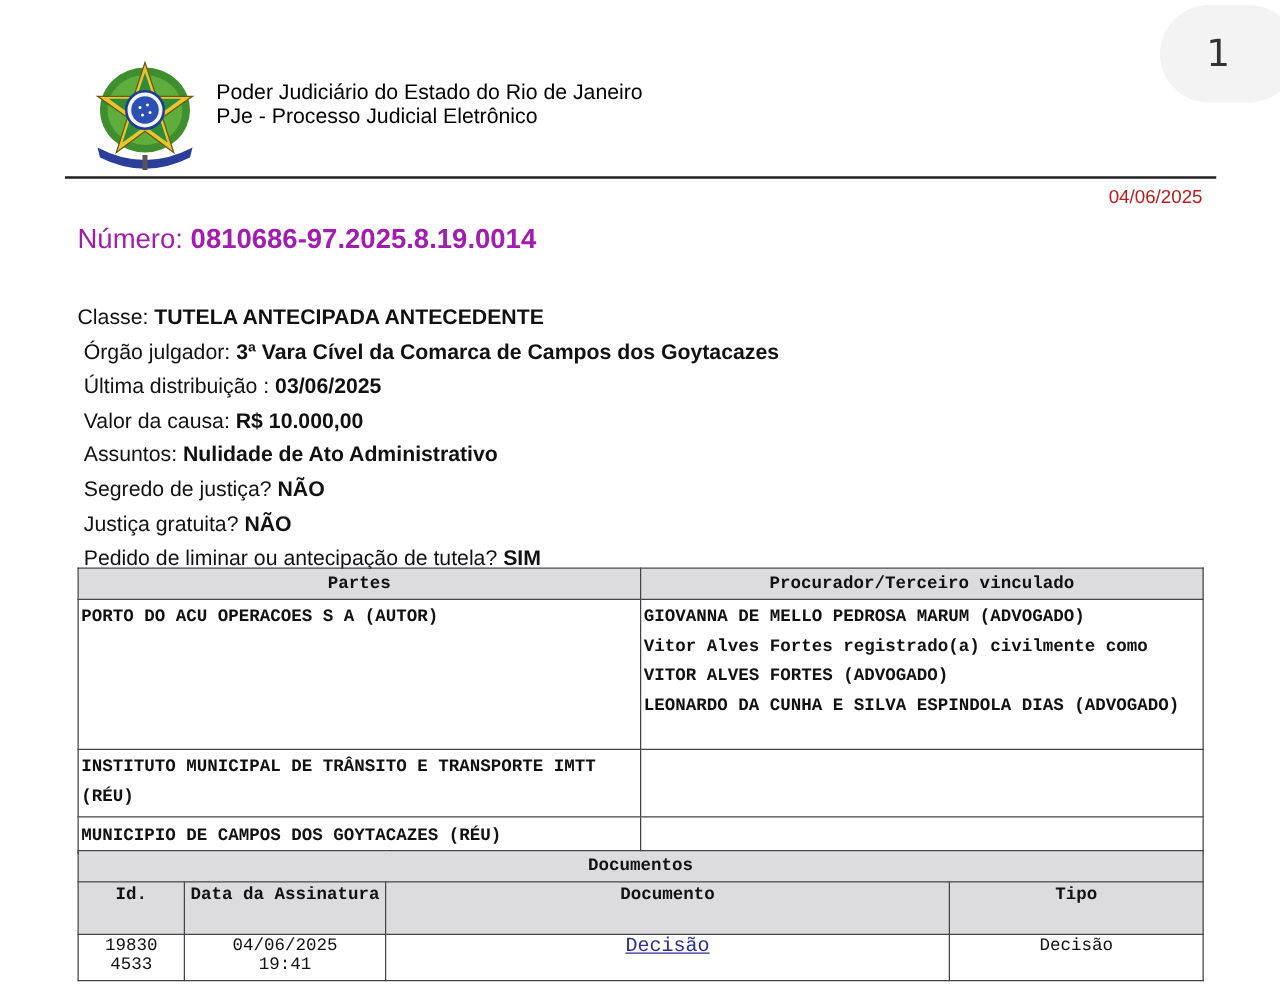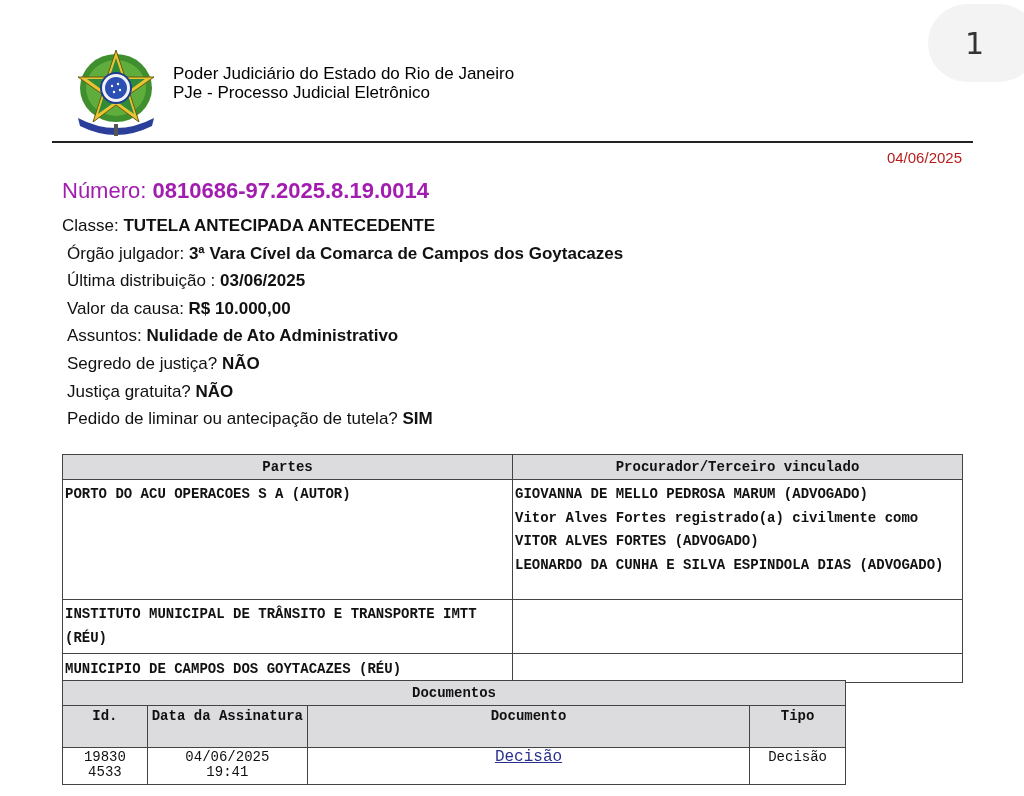--- a/index.html
+++ b/index.html
@@ -14,36 +14,36 @@
   .page-badge span {
     position: absolute; left: 37px; top: 22px; font-size: 30px; color: #333;
     font-family: "DejaVu Sans", sans-serif;
   }
   .logo { position: absolute; left: 72px; top: 46px; width: 88px; height: 92px; }
   .header-text { position: absolute; left: 173px; top: 64px; font-size: 17px; line-height: 19px; color: #000000; }
   .rule { position: absolute; left: 52px; top: 141px; width: 921px; height: 2px; background: #222; }
   .print-date { position: absolute; right: 62px; top: 149px; font-size: 15px; color: #b91c1c; }
   .numero { position: absolute; left: 62px; top: 178px; font-size: 22px; color: #a21caf; }
   .numero b { font-weight: bold; }
-  .info { position: absolute; left: 62px; top: 212px; font-size: 17px; line-height: 27.6px; color: #111; }
+  .info { position: absolute; left: 62px; top: 240px; font-size: 17px; line-height: 27.6px; color: #111; }
   .info .row { white-space: nowrap; }
   .info .row.indent { padding-left: 5px; }
   .info b { font-weight: bold; }
 
   table { border-collapse: collapse; position: absolute; font-family: Liberation Mono, monospace; }
   .partes { left: 62px; top: 454px; width: 901px; }
   .partes th, .partes td { border: 1.5px solid #444; }
   .partes th { background: #dcdcdf; font-size: 14px; font-weight: bold; height: 24px; padding: 0; text-align: center; }
   .partes td { font-size: 14px; font-weight: bold; vertical-align: top; padding: 3px 2px; line-height: 23.5px; }
   .partes .c1 { width: 449px; }
   .partes tr.r1 td { height: 113px; }
   .partes tr.r2 td { height: 43px; }
   .partes tr.r3 td { height: 20px; line-height: 20px; padding-top: 5px; }
 
-  .docs { left: 62px; top: 680px; width: 784px; }
+  .docs { left: 62px; top: 680px; width: 901px; }
   .docs th, .docs td { border: 1.5px solid #444; }
   .docs th { background: #dcdcdf; font-size: 14px; font-weight: bold; padding: 0; }
   .docs .title-row th { height: 24px; text-align: center; }
   .docs .head-row th { height: 38px; vertical-align: top; line-height: 15px; padding-top: 3px; }
   .docs td { font-size: 14px; vertical-align: top; line-height: 15px; padding: 2px 18px; height: 32px; }
   .docs .col-id { width: 48px; text-align: center; }
   .docs .col-date { width: 124px; text-align: center; }
   .docs .col-doc { width: 414px; text-align: center; }
   .docs .col-tipo { text-align: center; }
   .doc-link { color: #2b2f8f; text-decoration: underline; font-size: 16px; }

